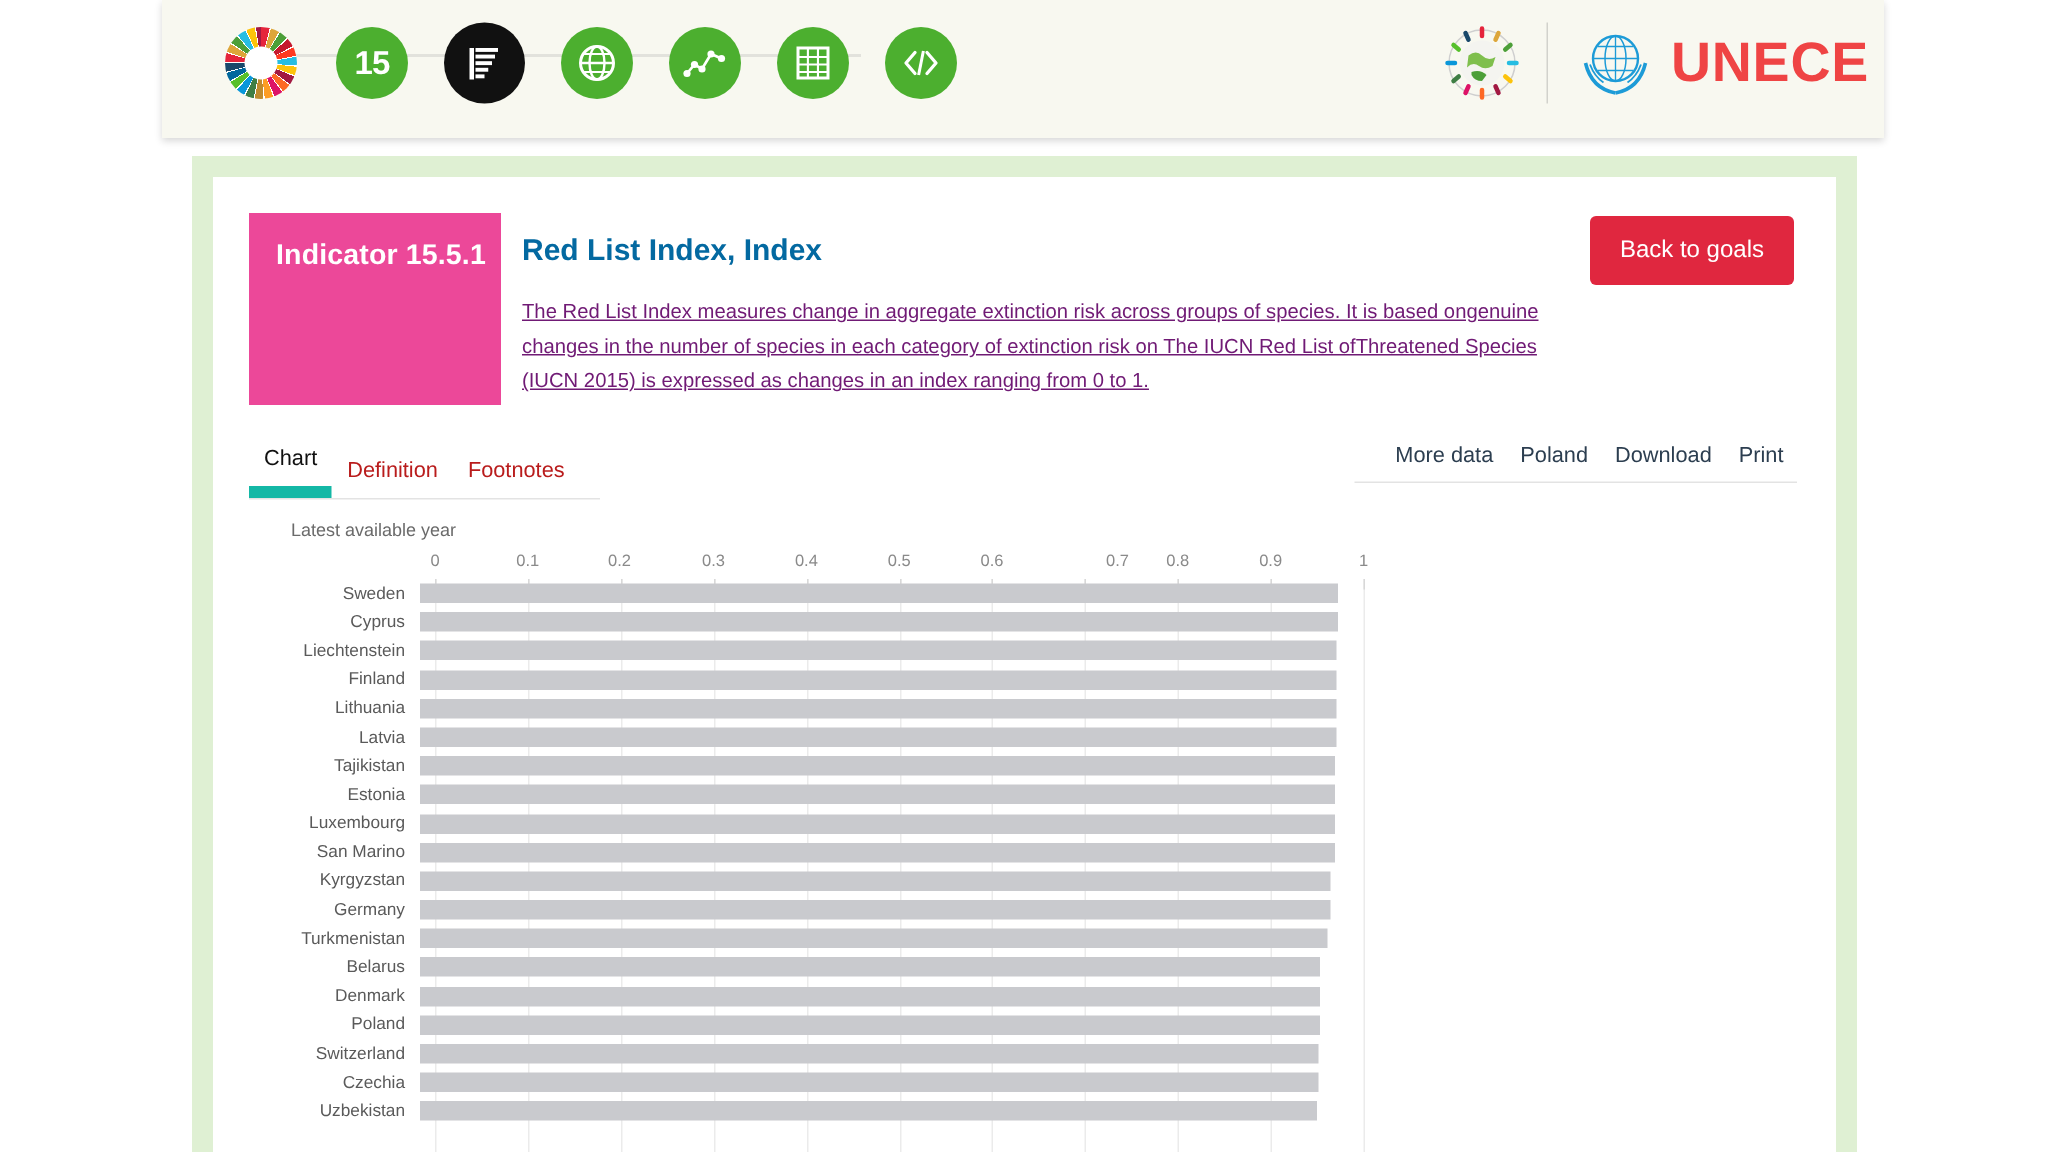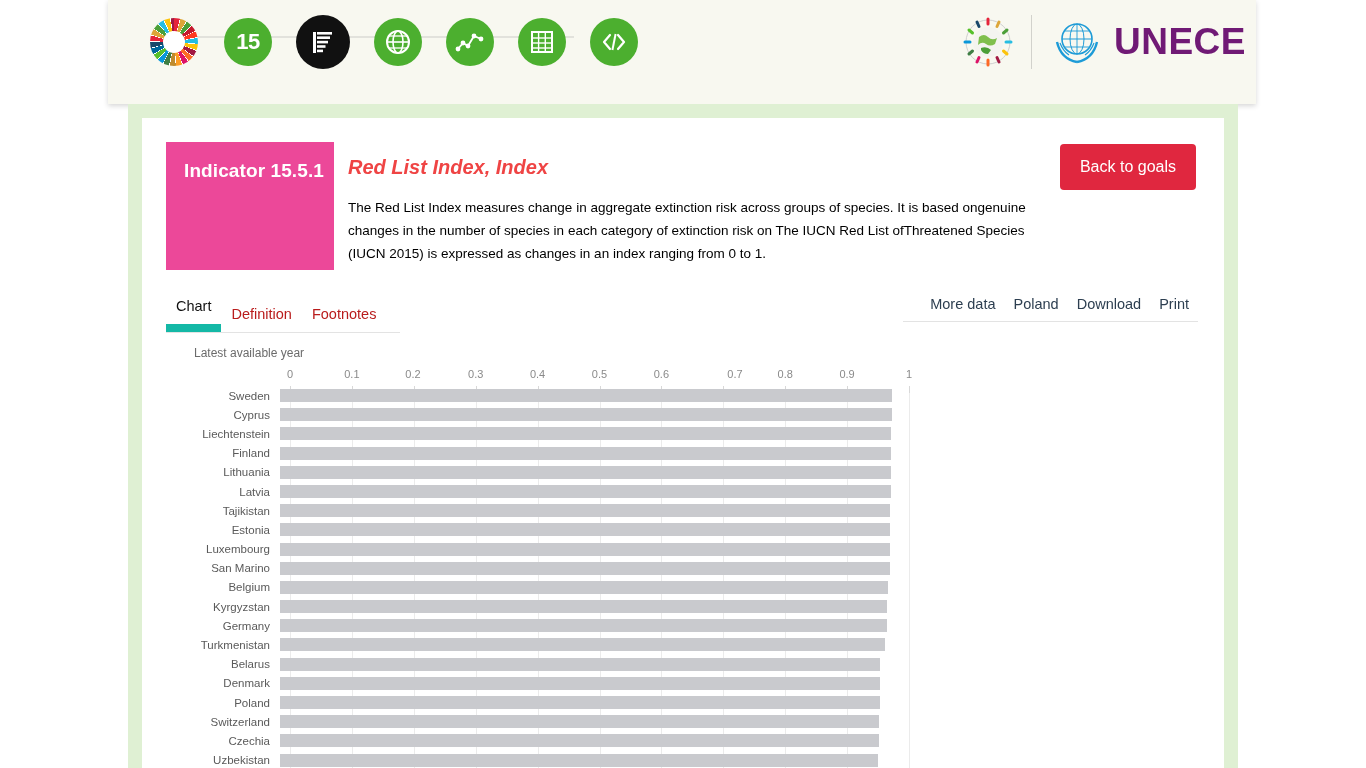--- a/index.html
+++ b/index.html
@@ -9,21 +9,21 @@
     overflow: hidden;
     background: #ffffff;
     font-family: "Liberation Sans", sans-serif;
     color: #333333;
   }
 
   
   .topbar {
     position: absolute;
     left: 108px; top: 0;
-    width: 1148px; height: 104px;
+    width: 1148px; height: 92px;
     background: #f8f8f0;
     box-shadow: 0 2px 5px rgba(0,0,0,0.16);
     display: flex;
     align-items: center;
   }
   .icon-track {
     position: absolute;
     left: 46px; top: 36px;
     width: 420px; height: 2px;
     background: #e2e2dc;
@@ -94,21 +94,21 @@
     right: 10px; top: 0; height: 84px;
     display: flex; align-items: center; gap: 0px;
   }
   .globe-badge { width: 54px; height: 54px; position: relative; }
   .logo-divider {
     width: 1px; height: 54px; background: #d2d2cc; margin: 0 16px;
   }
   .un-emblem { width: 58px; height: 58px; }
   .unece-word {
     font-size: 37px; font-weight: bold;
-    color: #701a75; letter-spacing: 0.5px;
+    color: #ef4444; letter-spacing: 0.5px;
     margin-left: 8px;
     font-family: "Liberation Sans", sans-serif;
   }
 
   
   .frame {
     position: absolute;
     left: 128px; top: 104px;
     width: 1110px; height: 700px;
     background: #dff0d3;
@@ -128,29 +128,30 @@
     background: #ec4899;
     color: #ffffff;
     font-size: 19px; font-weight: bold;
     padding: 18px 0 0 18px;
     letter-spacing: 0.1px;
   }
 
   .title {
     position: absolute;
     left: 206px; top: 38px;
-    font-size: 20px; font-weight: bold; color: #ef4444; font-style: italic;
+    font-size: 20px; font-weight: bold; color: #0369a1;
   }
   .desc {
     position: absolute;
     left: 206px; top: 78px;
     width: 700px;
     font-size: 13.5px;
     line-height: 1.72;
-    color: #000000;
+    color: #701a75;
+    text-decoration: underline;
   }
 
   .back-btn {
     position: absolute;
     right: 28px; top: 26px;
     background: #e0273f;
     color: #ffffff;
     border: none;
     border-radius: 4px;
     font-size: 16px;
@@ -401,21 +402,21 @@
       <div class="chart-caption">Latest available year</div>
       <div class="plot">
         <div class="axis-labels" id="axisLabels">
             <span style="left: 0px;">0</span>
             <span style="left: 61.9px;">0.1</span>
             <span style="left: 123px;">0.2</span>
             <span style="left: 185.7px;">0.3</span>
             <span style="left: 247.6px;">0.4</span>
             <span style="left: 309.5px;">0.5</span>
             <span style="left: 371.4px;">0.6</span>
-            <span style="left: 445px;">0.7</span>
+            <span style="left: 455px;">0.7</span>
             <span style="left: 495.2px;">0.8</span>
             <span style="left: 557.1px;">0.9</span>
             <span style="left: 619px;">1</span>
           </div>
         <div class="grid" id="gridLines">
             <div class="gl" style="left: 0px;"></div>
             <div class="gl tick" style="left: 0px;"></div>
             <div class="gl" style="left: 61.9px;"></div>
             <div class="gl tick" style="left: 61.9px;"></div>
             <div class="gl" style="left: 123.8px;"></div>
@@ -492,26 +493,20 @@
                 <div class="bar" style="width: 610.334px; background: rgb(201, 202, 206);"></div>
               </div>
             </div>
             <div class="row">
               <div class="row-label">San Marino</div>
               <div class="row-track">
                 <div class="bar" style="width: 610.334px; background: rgb(201, 202, 206);"></div>
               </div>
             </div>
             <div class="row">
-              <div class="row-label">Belgium</div>
-              <div class="row-track">
-                <div class="bar" style="width: 607.858px; background: rgb(201, 202, 206);"></div>
-              </div>
-            </div>
-            <div class="row">
               <div class="row-label">Kyrgyzstan</div>
               <div class="row-track">
                 <div class="bar" style="width: 607.239px; background: rgb(201, 202, 206);"></div>
               </div>
             </div>
             <div class="row">
               <div class="row-label">Germany</div>
               <div class="row-track">
                 <div class="bar" style="width: 606.62px; background: rgb(201, 202, 206);"></div>
               </div>

